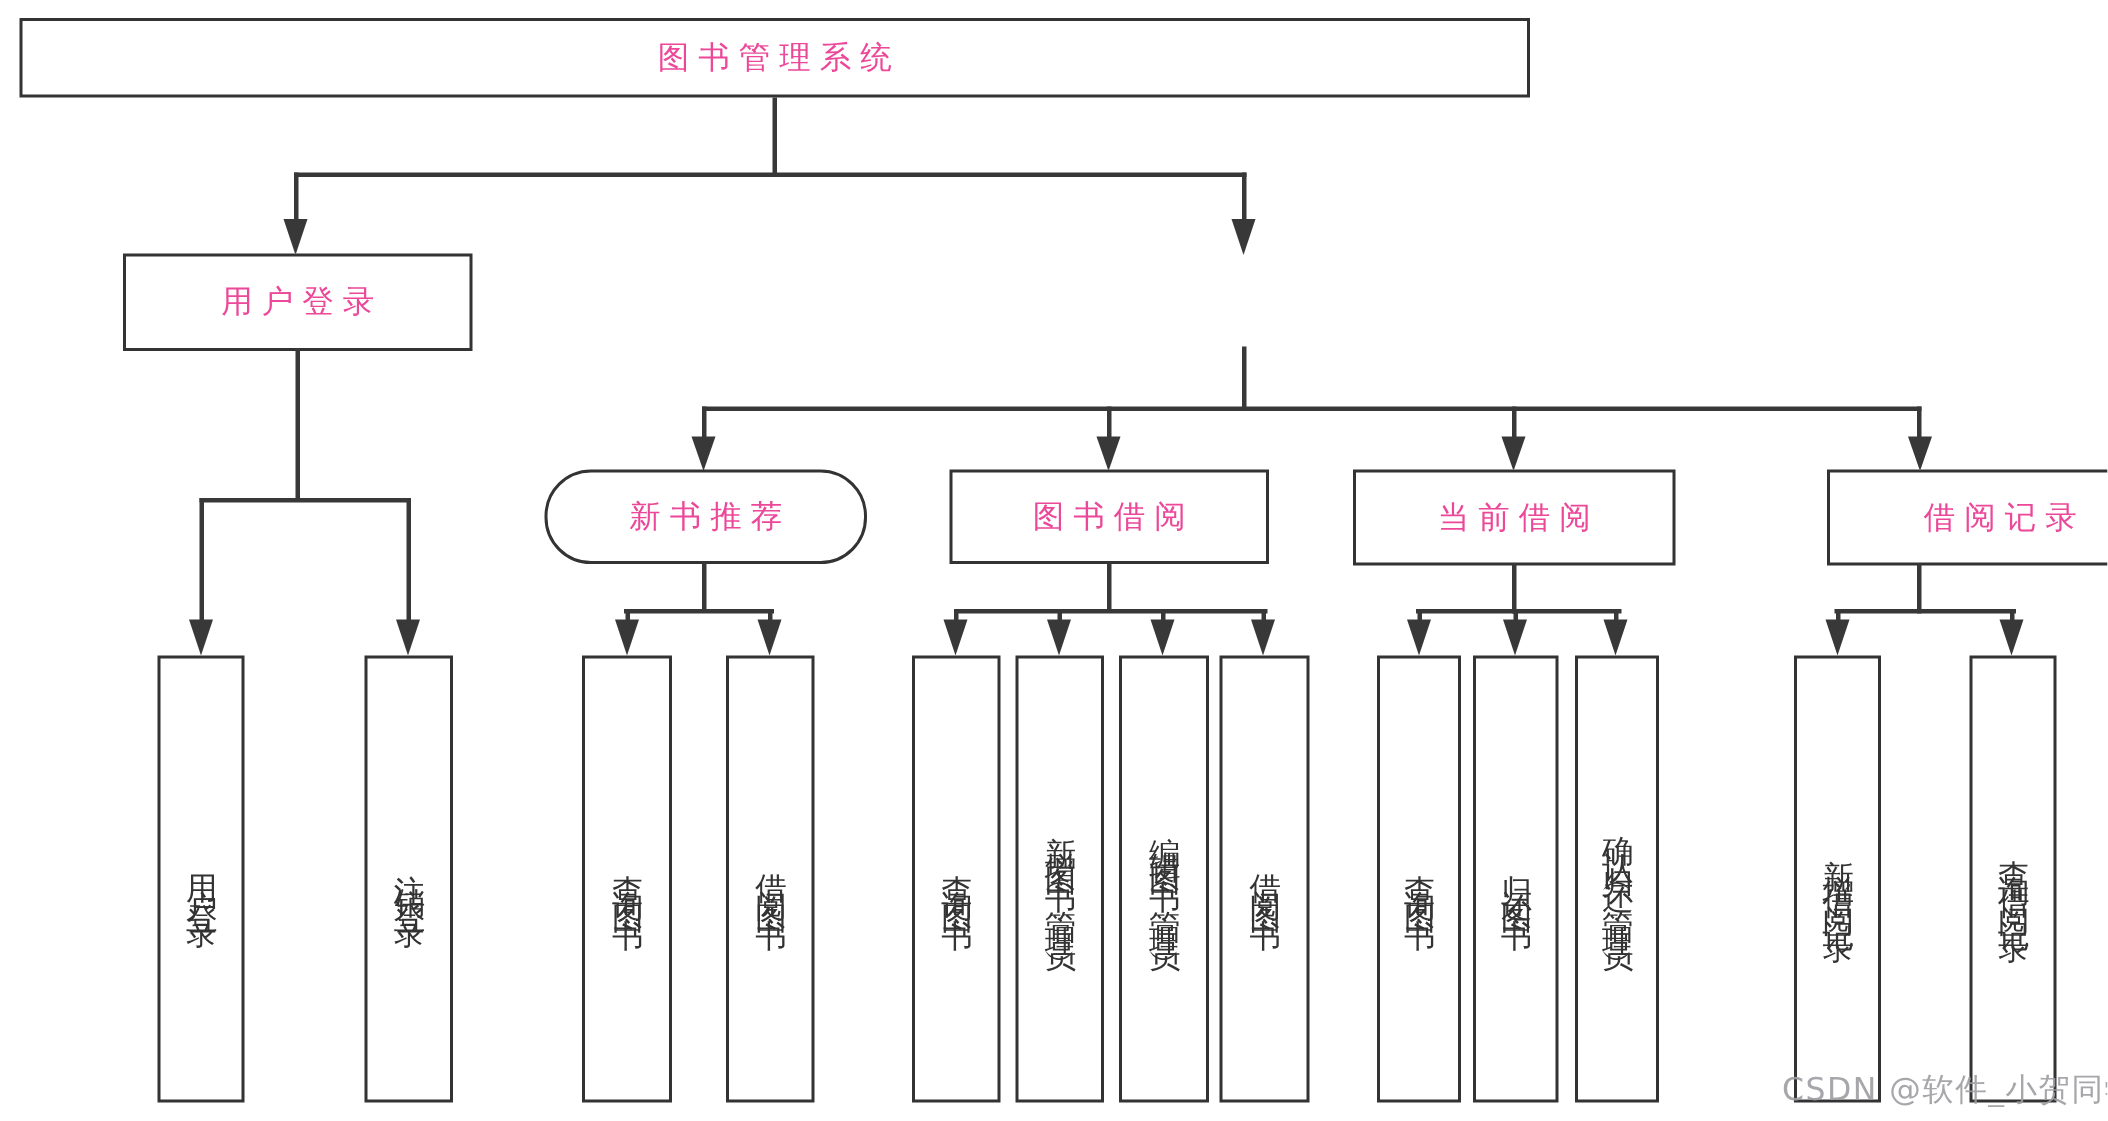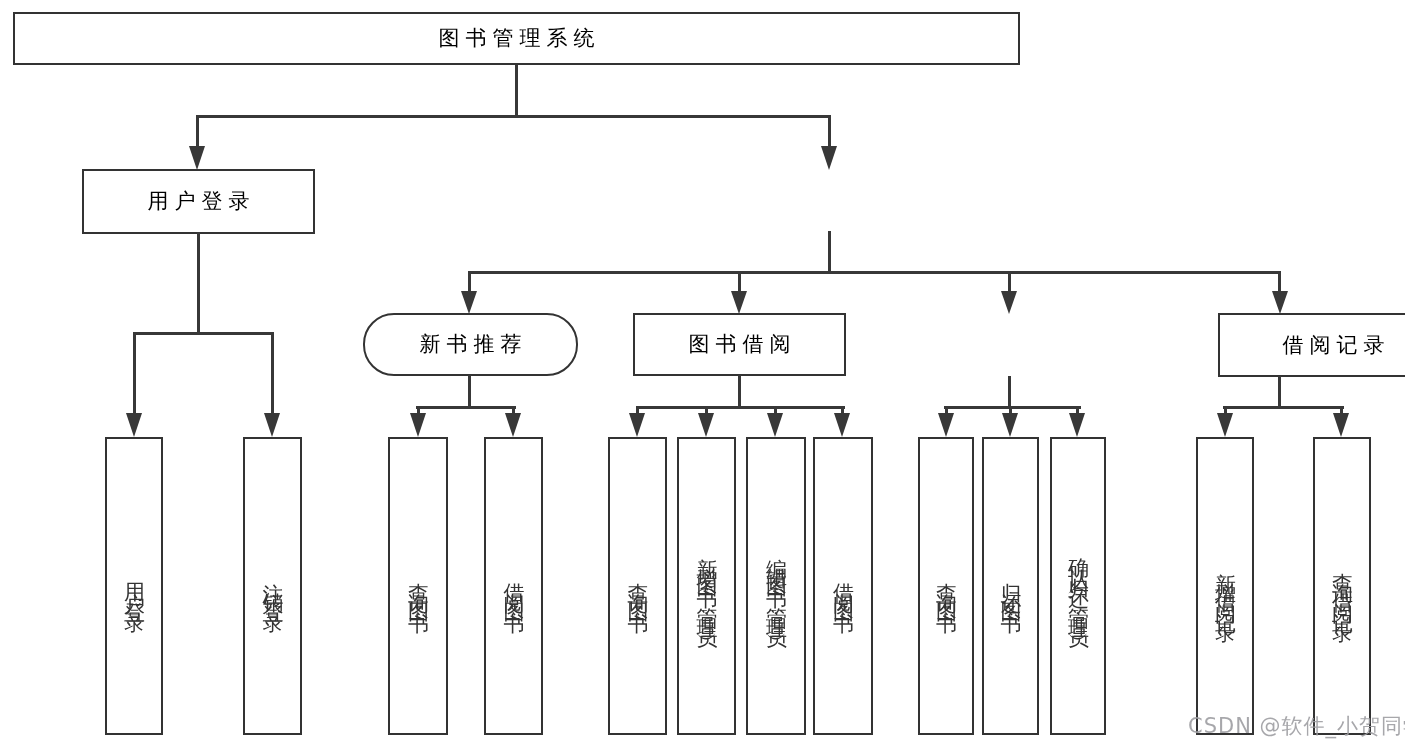--- a/index.html
+++ b/index.html
@@ -12,21 +12,21 @@
   }
   .hbox{
     position:absolute;
     box-sizing:border-box;
     border:2px solid #333333;
     background:#ffffff;
     display:flex;align-items:center;justify-content:center;
   }
   .hbox span{
     font-size:21px;letter-spacing:6px;text-indent:6px;
-    color:#000000;white-space:nowrap;line-height:1;
+    color:#ec4899;white-space:nowrap;line-height:1;
   }
   .vbox{
     position:absolute;
     top:437px;height:298px;
     box-sizing:border-box;
     border:2px solid #333333;
     background:#ffffff;
     display:flex;align-items:center;justify-content:center;
   }
   .vbox span{
@@ -98,20 +98,23 @@
   <div class="ln" style="left:1008px;top:271px;width:3px;height:23px;"></div>
   <div class="tri tri-mid" style="left:1001px;top:291px;"></div>
   <div class="ln" style="left:1278px;top:271px;width:3px;height:23px;"></div>
   <div class="tri tri-mid" style="left:1272px;top:291px;"></div>
 
   <div class="hbox" style="left:363px;top:313px;width:215px;height:63px;border-radius:31px;">
     <span>新书推荐</span>
   </div>
   <div class="hbox" style="left:633px;top:313px;width:213px;height:63px;justify-content:center;">
     <span>图书借阅</span>
+  </div>
+  <div class="hbox" style="left:902px;top:313px;width:215px;height:64px;">
+    <span>当前借阅</span>
   </div>
   <div class="hbox" style="left:1218px;top:313px;width:231px;height:64px;text-align:center;">
     <span>借阅记录</span>
   </div>
 
   <div class="ln" style="left:468px;top:375px;width:3px;height:33px;"></div>
   <div class="ln" style="left:416px;top:406px;width:100px;height:3px;"></div>
   <div class="ln" style="left:417px;top:406px;width:3px;height:10px;"></div>
   <div class="tri" style="left:410px;top:413px;"></div>
   <div class="ln" style="left:512px;top:406px;width:3px;height:10px;"></div>

